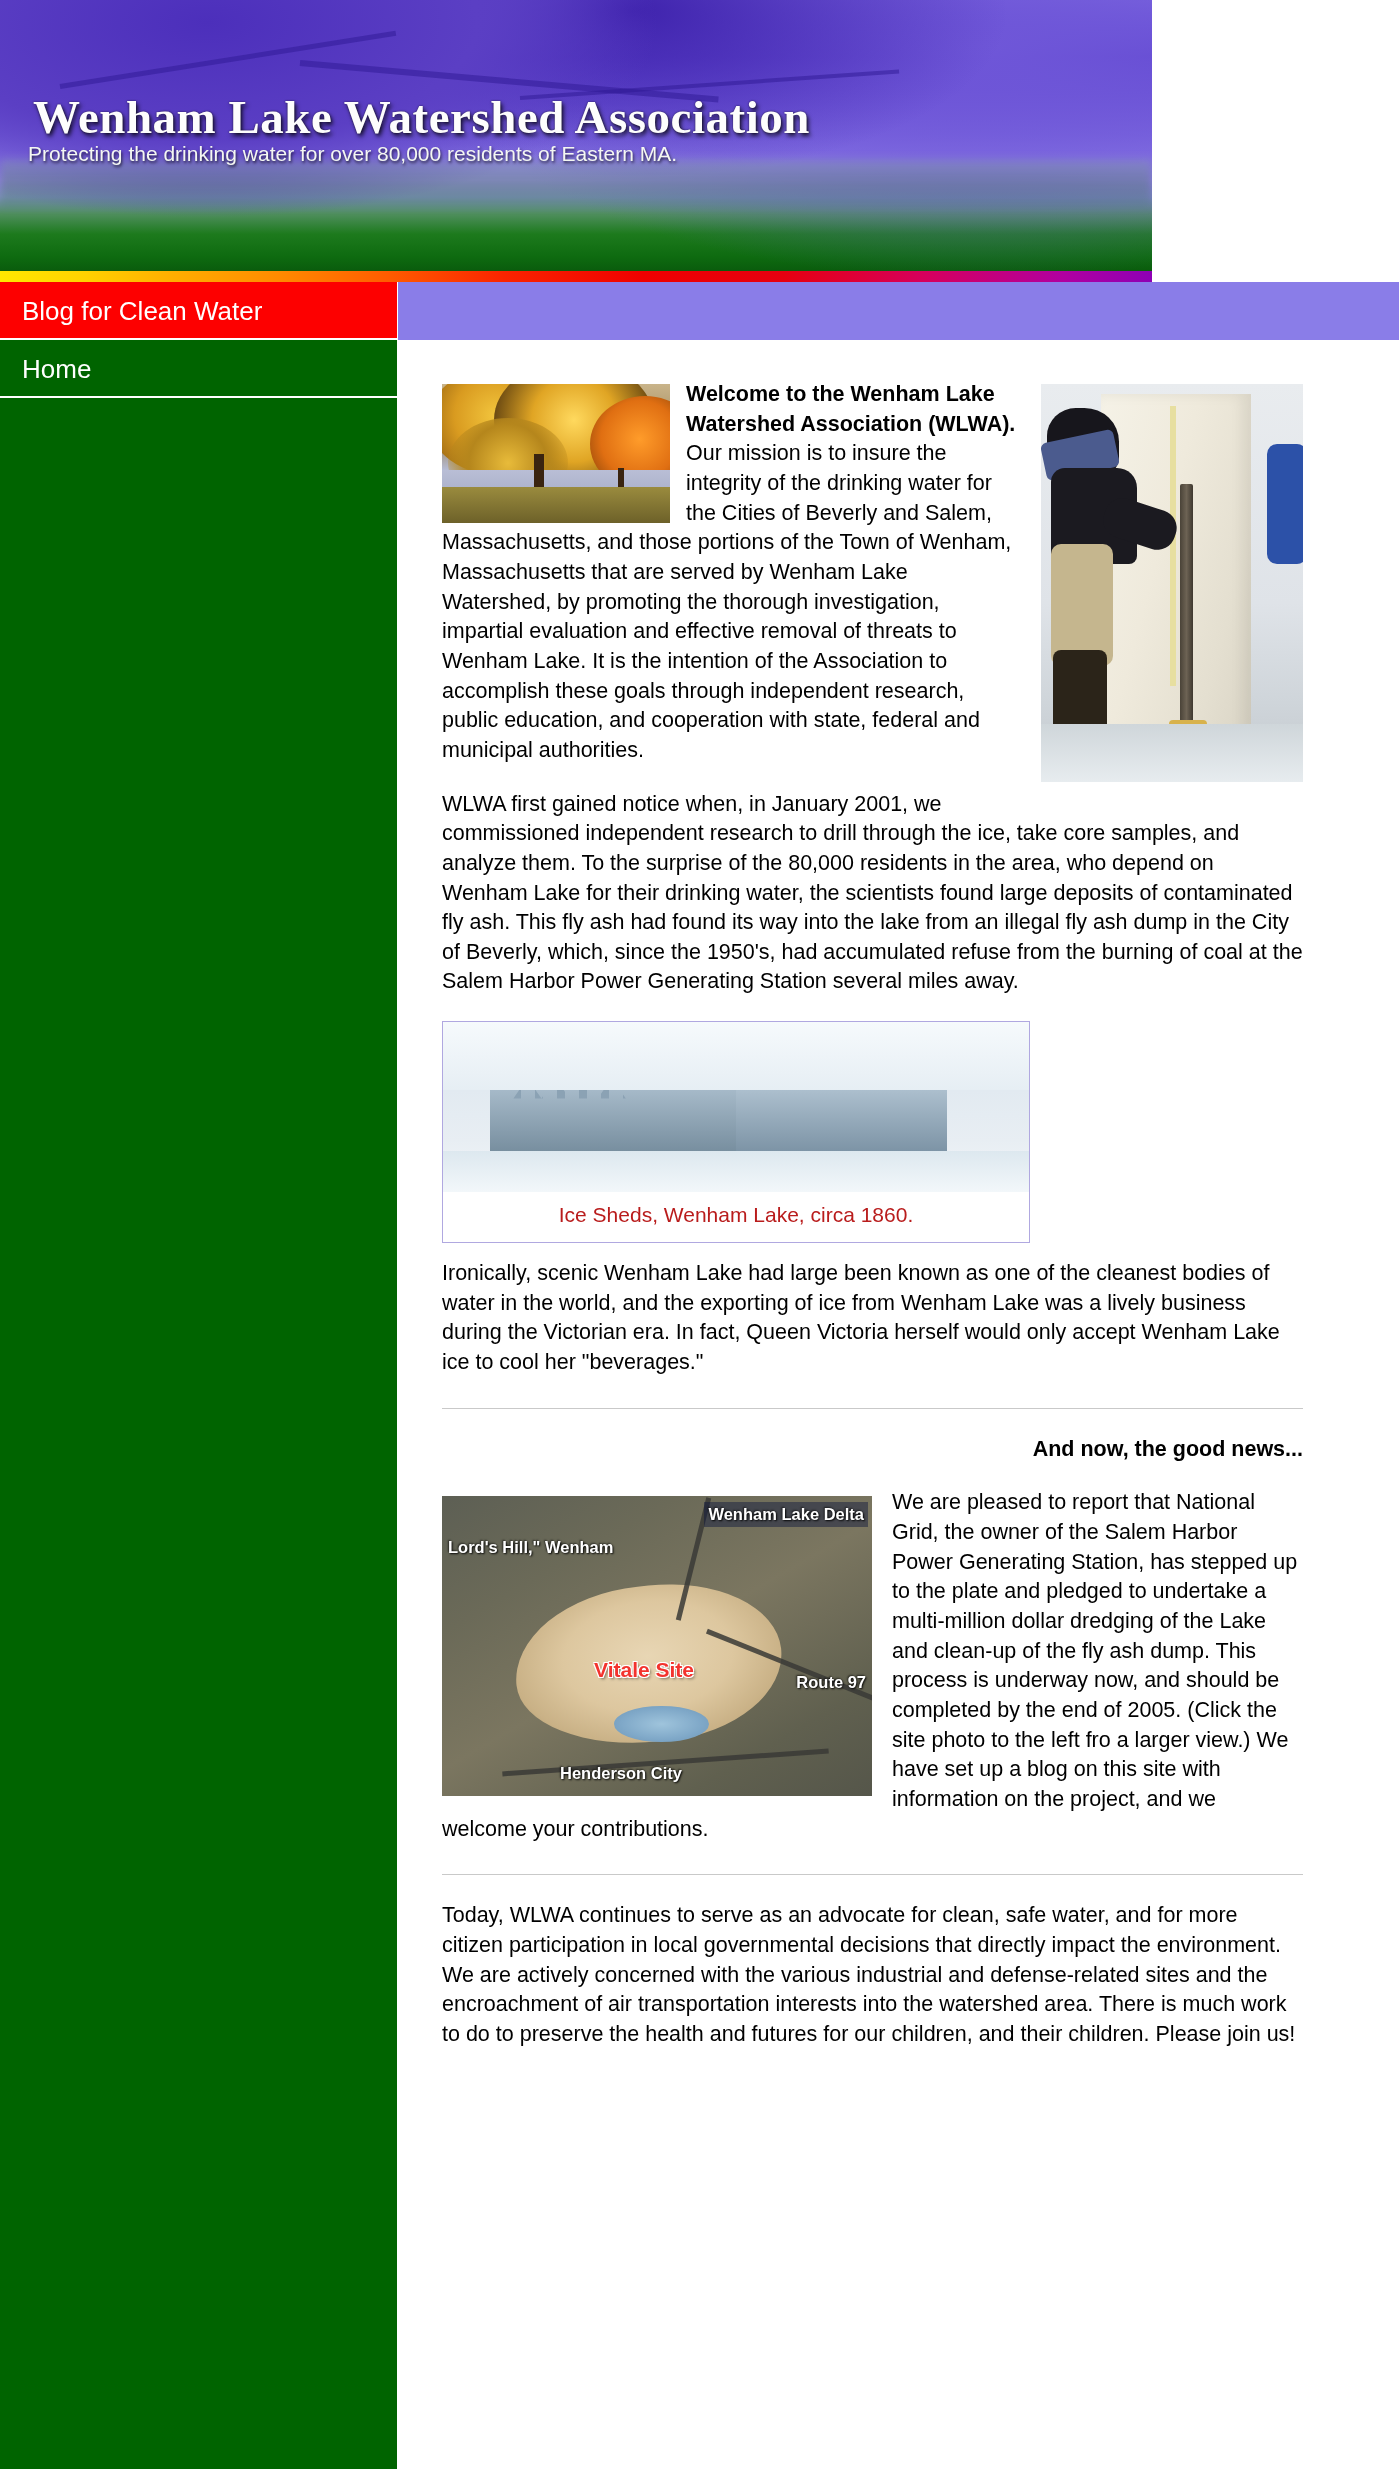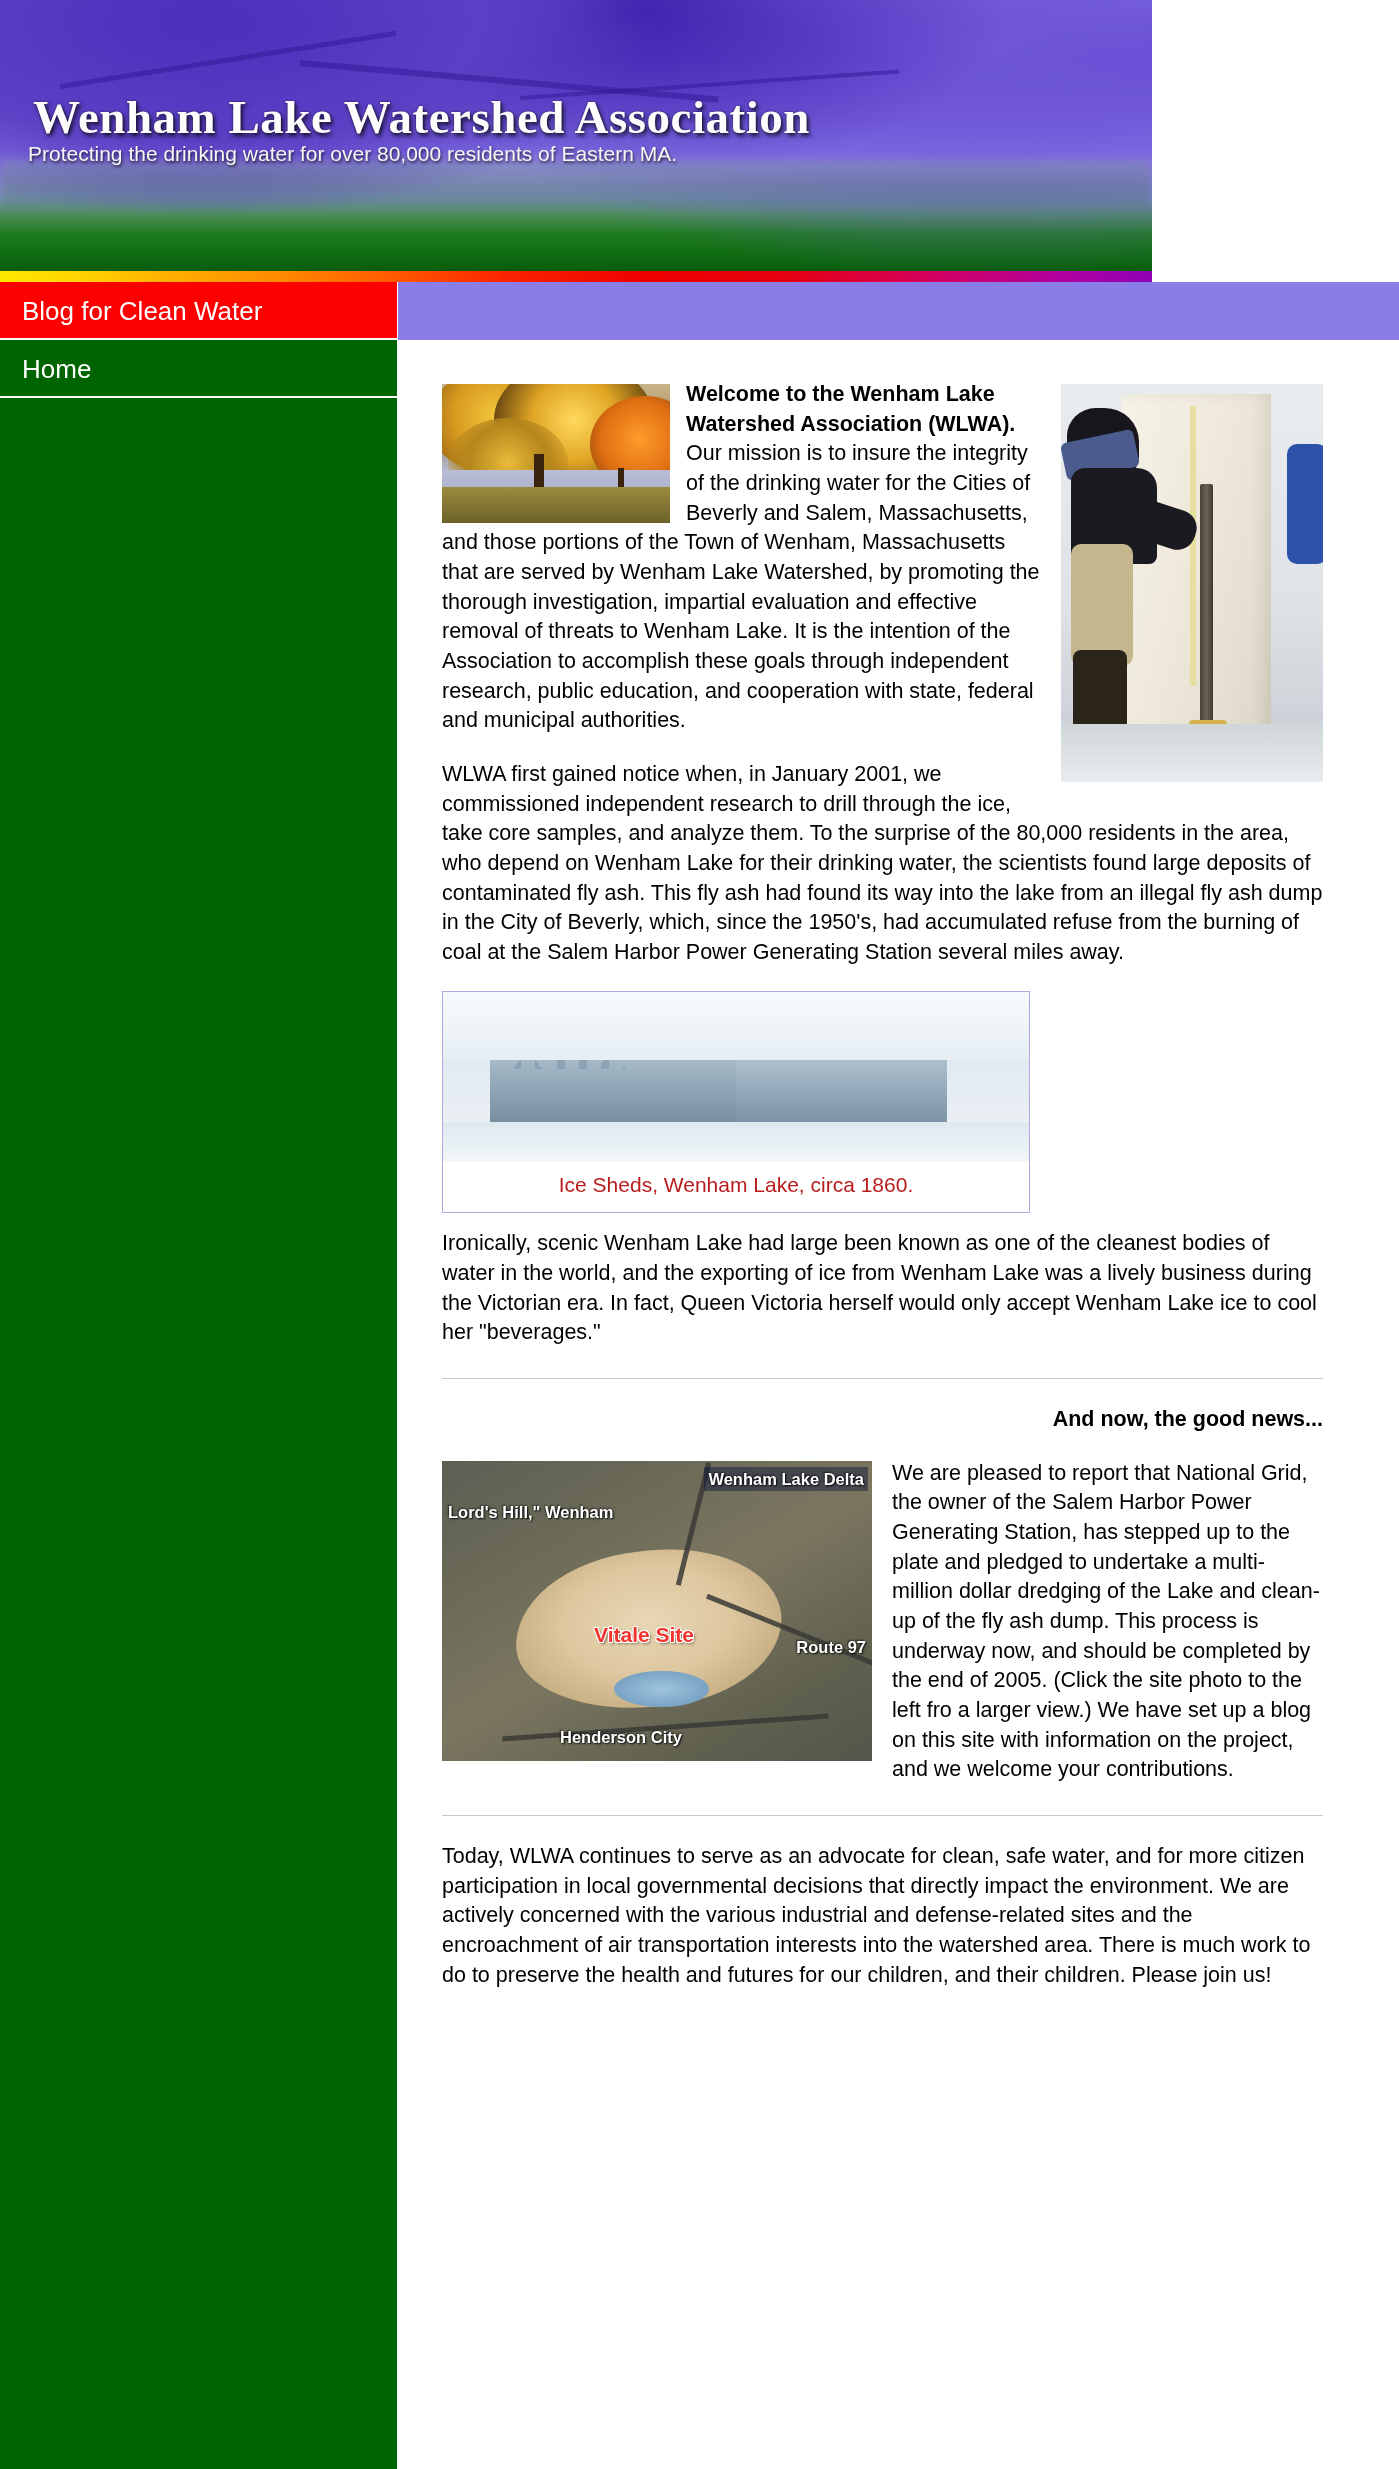--- a/index.html
+++ b/index.html
@@ -140,21 +140,21 @@
 
   .rightcol { flex: 1 1 auto; display: flex; flex-direction: column; background: #ffffff; }
   .topbar {
     height: 58px;
     background: #8a7de8;
     width: 100%;
   }
 
   
   .content {
-    padding: 40px 76px 54px 44px;
+    padding: 40px 96px 54px 44px;
     font-size: 21.5px;
     line-height: 1.38;
     color: #000000;
   }
   .content p { margin: 0 0 24px 0; }
   .content p.last { margin-bottom: 0; }
 
   .img-autumn {
     float: left;
     width: 228px; height: 139px;
@@ -203,21 +203,21 @@
     font-size: 21.5px;
     font-weight: bold;
     margin: 0 0 24px 0;
     color: #000;
     text-align: right;
   }
 
   .img-aerial {
     float: left;
     width: 430px; height: 300px;
-    margin: 2px 20px 6px 0;
+    margin: 8px 20px 6px 0;
     position: relative;
     overflow: hidden;
     background: linear-gradient(150deg, #5d5f54 0%, #6b6a58 25%, #7b7660 50%, #60604f 80%, #55564a 100%);
   }
   .aerial-pit {
     position: absolute;
     left: 17%; top: 30%;
     width: 62%; height: 52%;
     border-radius: 50% 48% 46% 52% / 56% 50% 52% 46%;
     background: radial-gradient(ellipse at 50% 45%, #e8d6b4 0%, #ddc79f 45%, #c9b186 72%, #a89468 92%);

